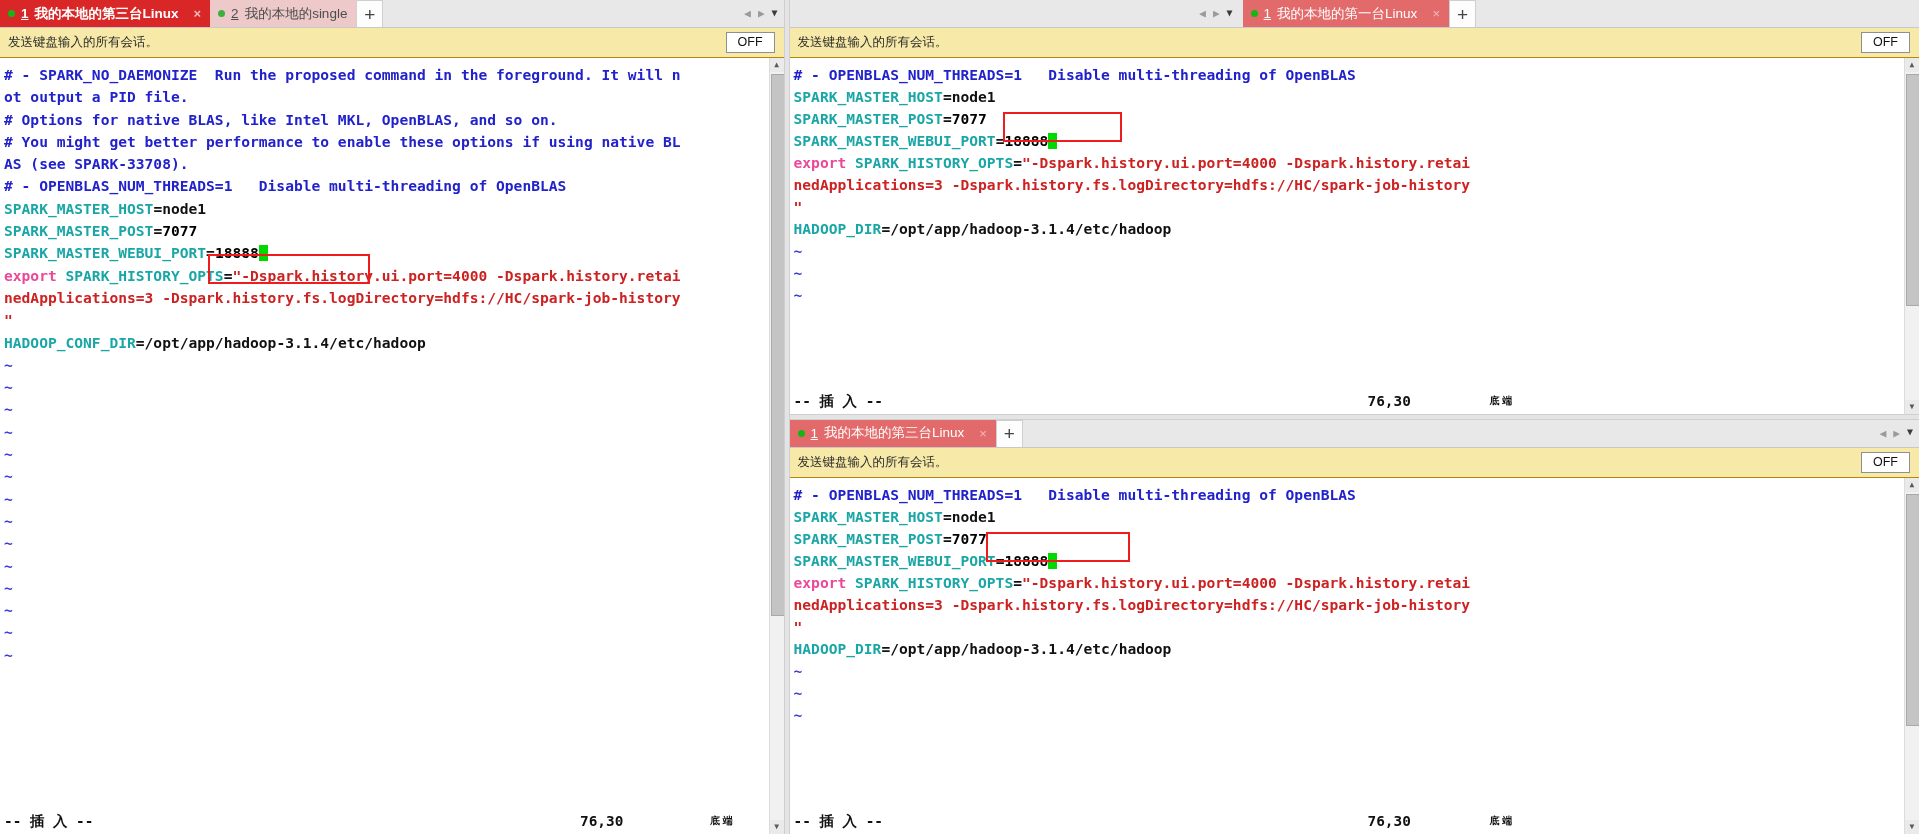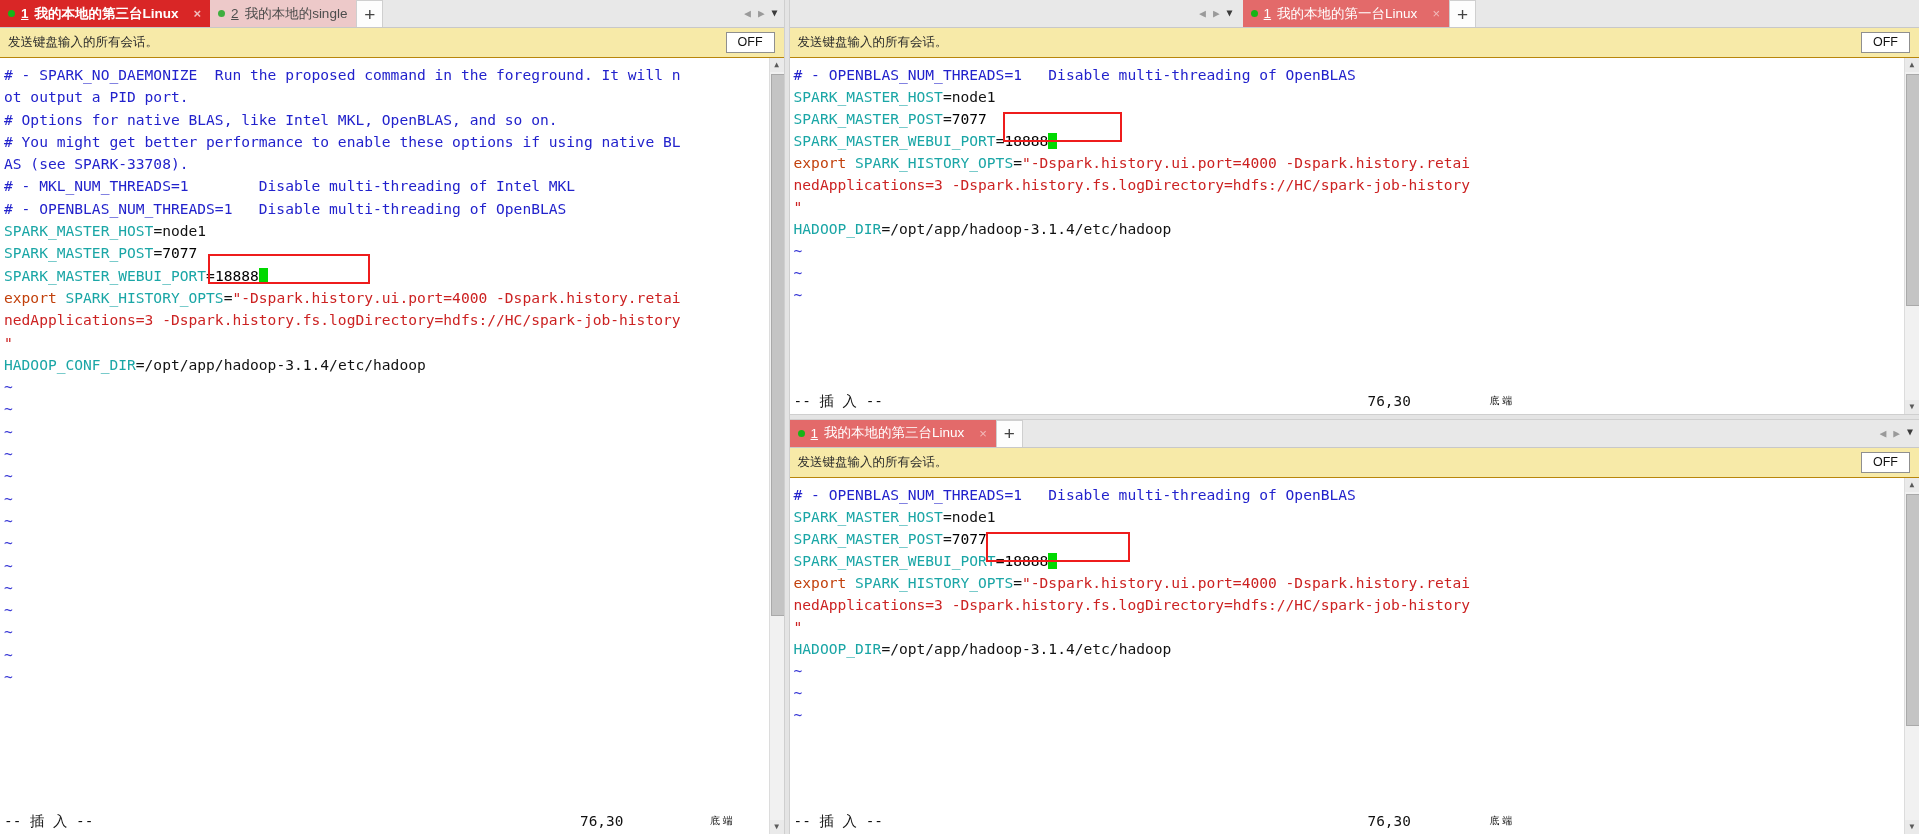--- a/index.html
+++ b/index.html
@@ -53,29 +53,29 @@
     background:#ffffff;border:1px solid #8f8f8f;
     font-family:"Liberation Sans",sans-serif;font-size:12.5px;color:#111;
     padding:1px 11px;line-height:1.35;
   }
 
   
   .term{
     flex:1;position:relative;background:#ffffff;overflow:hidden;
     padding:6px 0 0 4px;
     font-family:"DejaVu Sans Mono","Liberation Mono",monospace;
-    font-size:14.6px;line-height:22.3px;letter-spacing:0px;
+    font-size:14.6px;line-height:22.3px;letter-spacing:0px;font-weight:bold;
   }
   .term.small{font-size:14.6px;line-height:22px;}
   .ln{white-space:pre;}
   .c-comment{color:#2222cc;}
   .c-var{color:#1aa6a6;}
   .c-plain{color:#111111;}
   .c-num{color:#000000;}
-  .c-kw{color:#c2410c;text-align:center;}
+  .c-kw{color:#ec4899;text-align:center;}
   .c-str{color:#cc2222;}
   .c-tilde{color:#3b3bd6;}
   .cursor{display:inline-block;width:8.8px;height:16px;background:#00d900;vertical-align:-3px;}
   .hibox{
     position:absolute;border:2px solid #ee1c1c;pointer-events:none;
   }
   .statusbar{
     position:absolute;left:0;right:0;bottom:0;height:26px;
     display:flex;align-items:center;background:#ffffff;
     font-family:"DejaVu Sans Mono","Liberation Mono",monospace;font-size:14.4px;color:#111;
@@ -129,25 +129,24 @@
     </div>
 
     <div class="keystrip">
       <span>发送键盘输入的所有会话。</span>
       <button class="offbtn">OFF</button>
     </div>
 
     <div class="term" id="p1term">
       <div id="p1lines">
           <div class="ln"><span class="c-comment"># - SPARK_NO_DAEMONIZE  Run the proposed command in the foreground. It will n</span></div>
-          <div class="ln"><span class="c-comment">ot output a PID port.</span></div>
+          <div class="ln"><span class="c-comment">ot output a PID file.</span></div>
           <div class="ln"><span class="c-comment"># Options for native BLAS, like Intel MKL, OpenBLAS, and so on.</span></div>
           <div class="ln"><span class="c-comment"># You might get better performance to enable these options if using native BL</span></div>
           <div class="ln"><span class="c-comment">AS (see SPARK-33708).</span></div>
-          <div class="ln"><span class="c-comment"># - MKL_NUM_THREADS=1        Disable multi-threading of Intel MKL</span></div>
           <div class="ln"><span class="c-comment"># - OPENBLAS_NUM_THREADS=1   Disable multi-threading of OpenBLAS</span></div>
           <div class="ln"><span class="c-var">SPARK_MASTER_HOST</span><span class="c-plain">=node1</span></div>
           <div class="ln"><span class="c-var">SPARK_MASTER_POST</span><span class="c-plain">=</span><span class="c-num">7077</span></div>
           <div class="ln"><span class="c-var">SPARK_MASTER_WEBUI_PORT</span><span class="c-plain">=</span><span class="c-num">18888</span><span class="cursor"></span></div>
           <div class="ln"><span class="c-kw">export</span><span class="c-var"> SPARK_HISTORY_OPTS</span><span class="c-plain">=</span><span class="c-str">"-Dspark.history.ui.port=4000 -Dspark.history.retai</span></div>
           <div class="ln"><span class="c-str">nedApplications=3 -Dspark.history.fs.logDirectory=hdfs://HC/spark-job-history</span></div>
           <div class="ln"><span class="c-str">"</span></div>
           <div class="ln"><span class="c-var">HADOOP_CONF_DIR</span><span class="c-plain">=/opt/app/hadoop-3.1.4/etc/hadoop</span></div>
           <div class="ln"><span class="c-tilde">~</span></div>
           <div class="ln"><span class="c-tilde">~</span></div>

